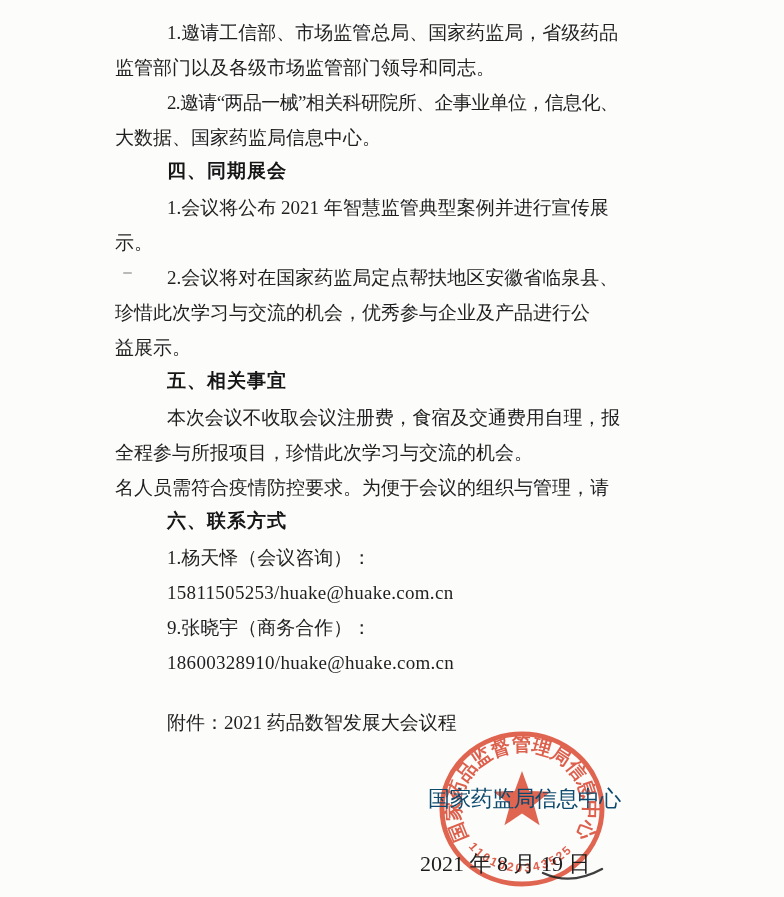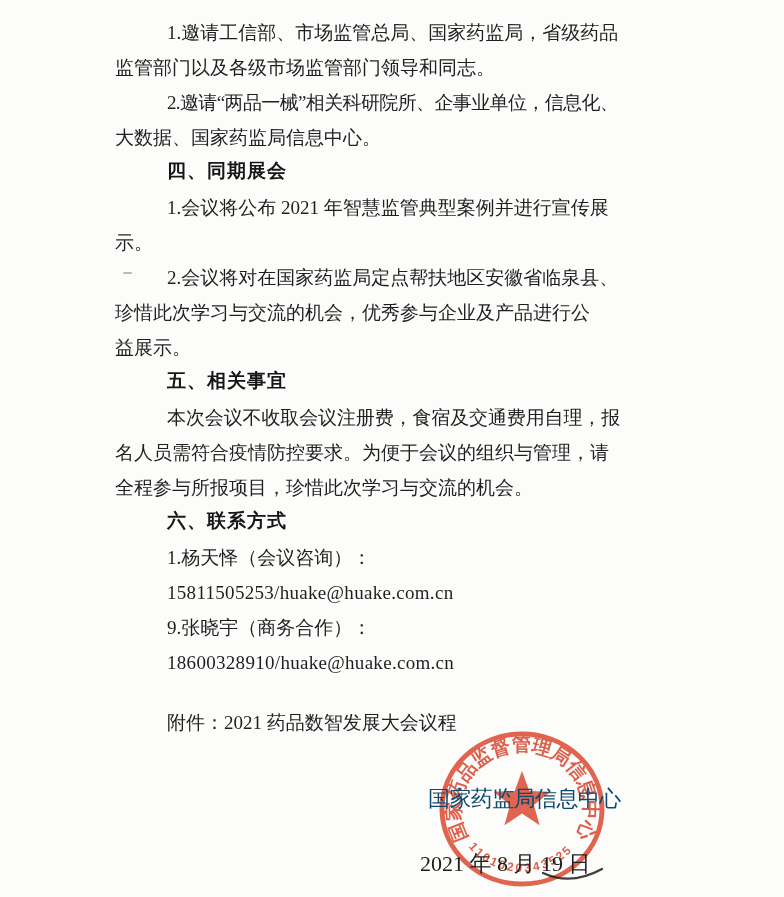--- a/index.html
+++ b/index.html
@@ -61,22 +61,22 @@
       <div class="line body indent justify" style="letter-spacing: -0.62963px;">2.邀请“两品一械”相关科研院所、企事业单位，信息化、</div>
       <div class="line body">大数据、国家药监局信息中心。</div>
       <div class="line heading indent">四、同期展会</div>
       <div class="line body indent justify" style="letter-spacing: 0px;">1.会议将公布 2021 年智慧监管典型案例并进行宣传展</div>
       <div class="line body">示。</div>
       <div class="line body indent justify" style="letter-spacing: 0px;">2.会议将对在国家药监局定点帮扶地区安徽省临泉县、</div>
       <div class="line body justify" style="letter-spacing: 0px;">珍惜此次学习与交流的机会，优秀参与企业及产品进行公</div>
       <div class="line body">益展示。</div>
       <div class="line heading indent">五、相关事宜</div>
       <div class="line body indent justify" style="letter-spacing: -0.125px;">本次会议不收取会议注册费，食宿及交通费用自理，报</div>
+      <div class="line body">全程参与所报项目，珍惜此次学习与交流的机会。</div>
       <div class="line body justify" style="letter-spacing: 0px;">名人员需符合疫情防控要求。为便于会议的组织与管理，请</div>
-      <div class="line body">全程参与所报项目，珍惜此次学习与交流的机会。</div>
       <div class="line heading indent">六、联系方式</div>
       <div class="line body indent">1.杨天怿（会议咨询）：</div>
       <div class="line latin indent">15811505253/huake@huake.com.cn</div>
       <div class="line body indent">9.张晓宇（商务合作）：</div>
       <div class="line latin indent">18600328910/huake@huake.com.cn</div>
       <div class="line spacer"></div>
       <div class="line body indent">附件：2021 药品数智发展大会议程</div>
     </div>
 
   <div class="scan-dash"></div>

